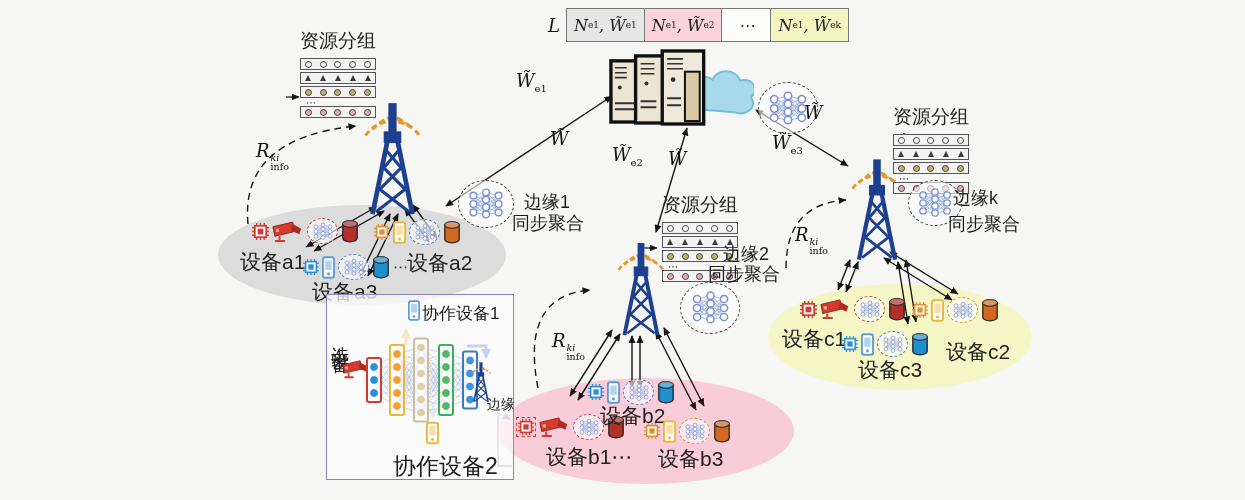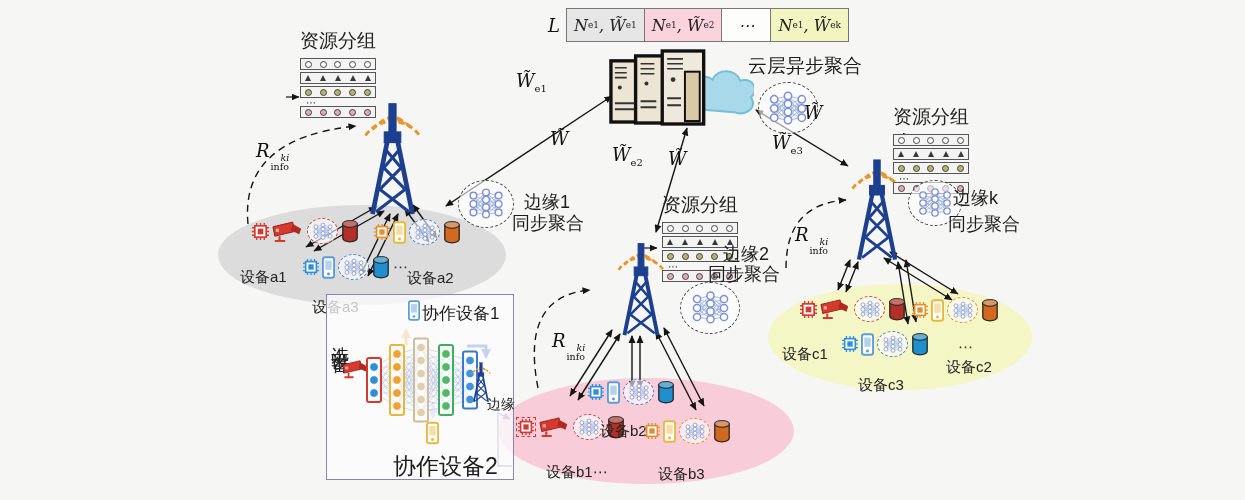--- a/index.html
+++ b/index.html
@@ -3,42 +3,42 @@
 <meta charset="utf-8">
 <style>
   html,body{margin:0;padding:0;background:#fff;}
   #canvas{position:relative;width:1245px;height:500px;background:#f6f6f5;overflow:hidden;
           font-family:"Liberation Sans",sans-serif;color:#222;}
   .abs{position:absolute;}
   .cjk{font-size:18px;color:#1c1c1c;white-space:nowrap;}
   .math{font-family:"DejaVu Serif",serif;font-style:italic;font-size:18px;color:#111;white-space:nowrap;}
   .math sub{font-size:10px;font-style:normal;}
   .rate .stack{display:inline-flex;flex-direction:column;font-size:9.5px;line-height:9px;vertical-align:-4px;font-style:normal;margin-left:1px;}
-  .rate .stack .sup{font-style:italic;padding-left:10px;}
+  .rate .stack .sup{font-style:italic;}
   
   #legend{display:flex;align-items:center;gap:6px;}
   #legend .cells{display:flex;border:1px solid #777;}
   #legend .cell{border-right:1px solid #777;padding:3px 7px;display:flex;align-items:flex-end;
                 font-family:"DejaVu Serif",serif;font-style:italic;font-size:16px;height:26px;align-items:center;}
   #legend .cell:last-child{border-right:none;}
   #legend .cell sub{font-size:9px;font-style:normal;}
   .bg-gray{background:#e6e6e6;} .bg-pink{background:#fbd3dd;} .bg-white{background:#fdfdfb;} .bg-yellow{background:#f2f5c0;}
   
   .ellipse{position:absolute;border-radius:50%;}
   
   .res-panel{position:absolute;}
   .res-title{font-size:19px;margin-bottom:4px;white-space:nowrap;}
   .res-row{width:74px;height:10px;background:#f3f3f3;border:1px solid #555;display:flex;align-items:center;justify-content:space-around;margin-bottom:2px;}
   .res-dots{font-size:10px;line-height:5px;height:6px;margin-left:6px;letter-spacing:2px;}
   .dotc{width:5px;height:5px;border-radius:50%;border:1px solid #444;background:#fff;}
   .dotc.olive{background:#b9b26a;} .dotc.pink{background:#e3a8bb;}
   .tri{width:0;height:0;border-left:3.5px solid transparent;border-right:3.5px solid transparent;border-bottom:6px solid #3a3a3a;}
   
   .cluster{position:absolute;display:flex;align-items:center;gap:3px;}
-  .dev-label{position:absolute;font-size:15px;white-space:nowrap;margin-top:20px;}
+  .dev-label{position:absolute;font-size:21px;white-space:nowrap;}
   .nnring{border:1.6px dashed #444;border-radius:50%;display:flex;align-items:center;justify-content:center;background:rgba(255,255,255,.6);}
   .nnring.mini{width:29px;height:24px;}
   .nnring.mini svg{width:24px;height:19px;}
   .chip-sel{border:1.5px dashed #d23b32;padding:1px;display:flex;}
   .dots{font-size:15px;letter-spacing:1px;color:#333;}
   
   #inset-box{position:absolute;left:326px;top:294px;width:186px;height:184px;border:1.6px solid #8c84b8;background:rgba(252,252,252,.75);}
   .vtext{writing-mode:vertical-rl;text-orientation:upright;letter-spacing:3px;font-size:18px;}
   svg.layer-abs{position:absolute;pointer-events:none;}
 </style>
@@ -203,21 +203,20 @@
       </div>
       <div class="cell bg-yellow">
         <span>N</span><sub>e1</sub><span>,</span>&nbsp;<span>W̃</span><sub>ek</sub>
       </div>
     </div>
   </div>
 
   <svg class="layer-abs" style="left:606px;top:44px" width="148" height="84">
       <use href="#sym-servers" xlink:href="#sym-servers"></use>
     </svg>
-  <div class="abs cjk" style="left:748px;top:53px;font-size:19px;">云层异步聚合</div>
   <div class="abs nnring" style="left:758px;top:82px;width:58px;height:50px;">
       <svg width="46" height="37">
         <use href="#sym-nn" xlink:href="#sym-nn"></use>
       </svg>
     </div>
 
   <div class="abs math" style="left:516px;top:70px;"><span>W̃</span><sub>e1</sub></div>
   <div class="abs math" style="left:550px;top:128px;">W̃</div>
   <div class="abs math" style="left:612px;top:144px;"><span>W̃</span><sub>e2</sub></div>
   <div class="abs math" style="left:668px;top:148px;">W̃</div>

